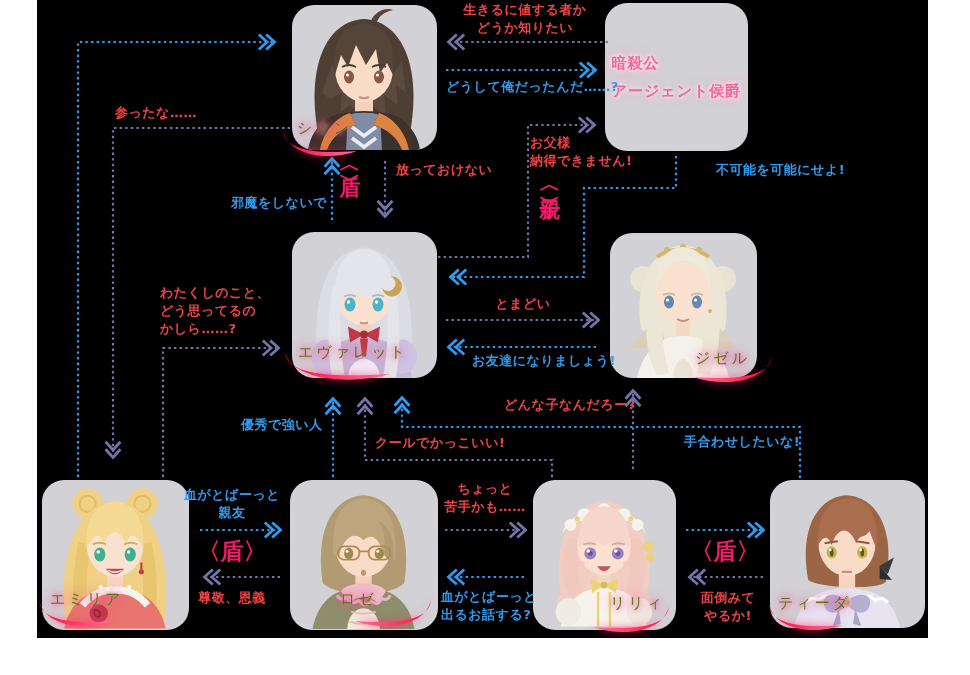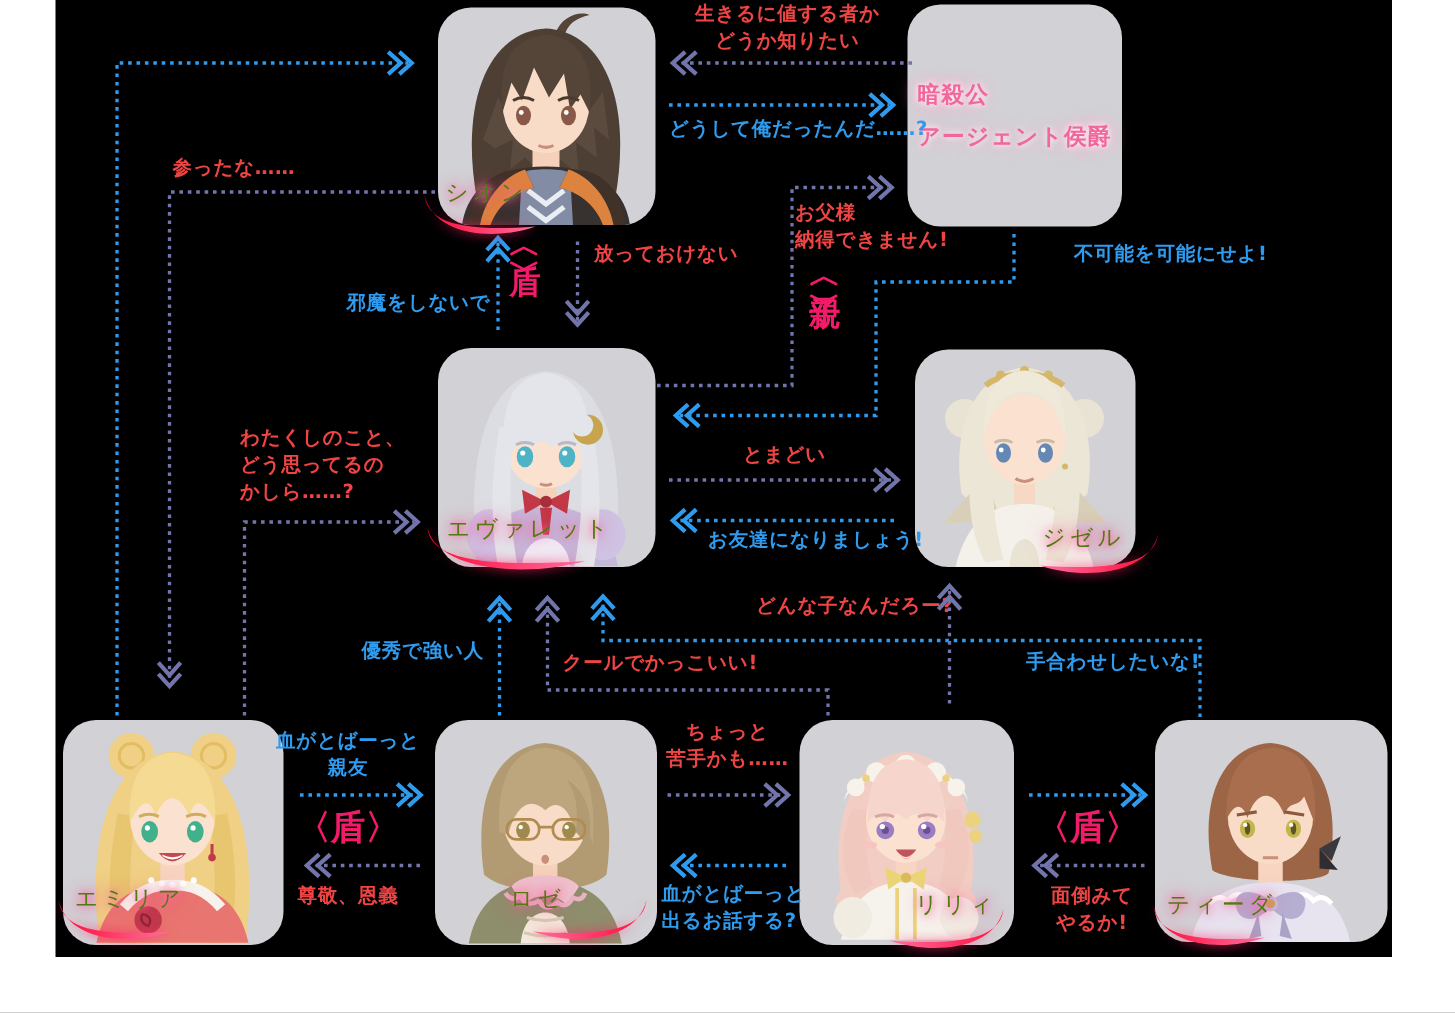--- a/index.html
+++ b/index.html
@@ -292,21 +292,21 @@
   <div class="lbl p" style="left:530px;top:134px;">お父様
 納得できません!</div>
   <div class="lbl b" style="left:682px;top:161px;margin-left:34px;">不可能を可能にせよ!</div>
   <div class="lbl b" style="left:231px;top:194px;">邪魔をしないで</div>
   <div class="lbl p" style="left:396px;top:161px;">放っておけない</div>
   <div class="lbl p" style="left:160px;top:284px;">わたくしのこと、
 どう思ってるの
 かしら……?</div>
   <div class="lbl p ctr" style="left:478px;top:295px;width:90px;">とまどい</div>
   <div class="lbl b" style="left:472px;top:352px;">お友達になりましょう!</div>
-  <div class="lbl b" style="left:241px;top:426px;text-align:center;">優秀で強い人</div>
+  <div class="lbl b" style="left:241px;top:416px;text-align:center;">優秀で強い人</div>
   <div class="lbl p" style="left:375px;top:434px;">クールでかっこいい!</div>
   <div class="lbl b" style="left:684px;top:433px;">手合わせしたいな!</div>
   <div class="lbl p" style="left:504px;top:396px;">どんな子なんだろー?</div>
   <div class="lbl b ctr" style="left:182px;top:486px;width:100px;">血がとばーっと
 親友</div>
   <div class="lbl p ctr" style="left:182px;top:589px;width:100px;">尊敬、恩義</div>
   <div class="lbl p ctr" style="left:435px;top:480px;width:100px;">ちょっと
 苦手かも……</div>
   <div class="lbl b" style="left:441px;top:588px;">血がとばーっと
 出るお話する?</div>

